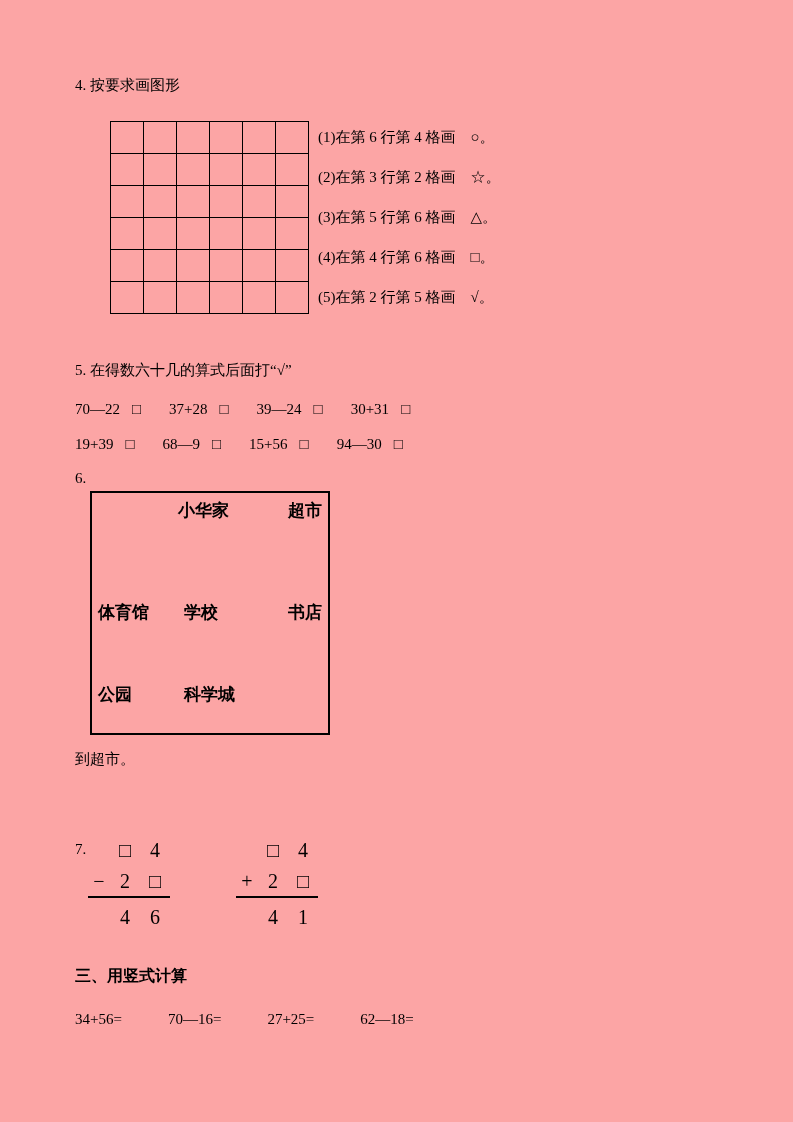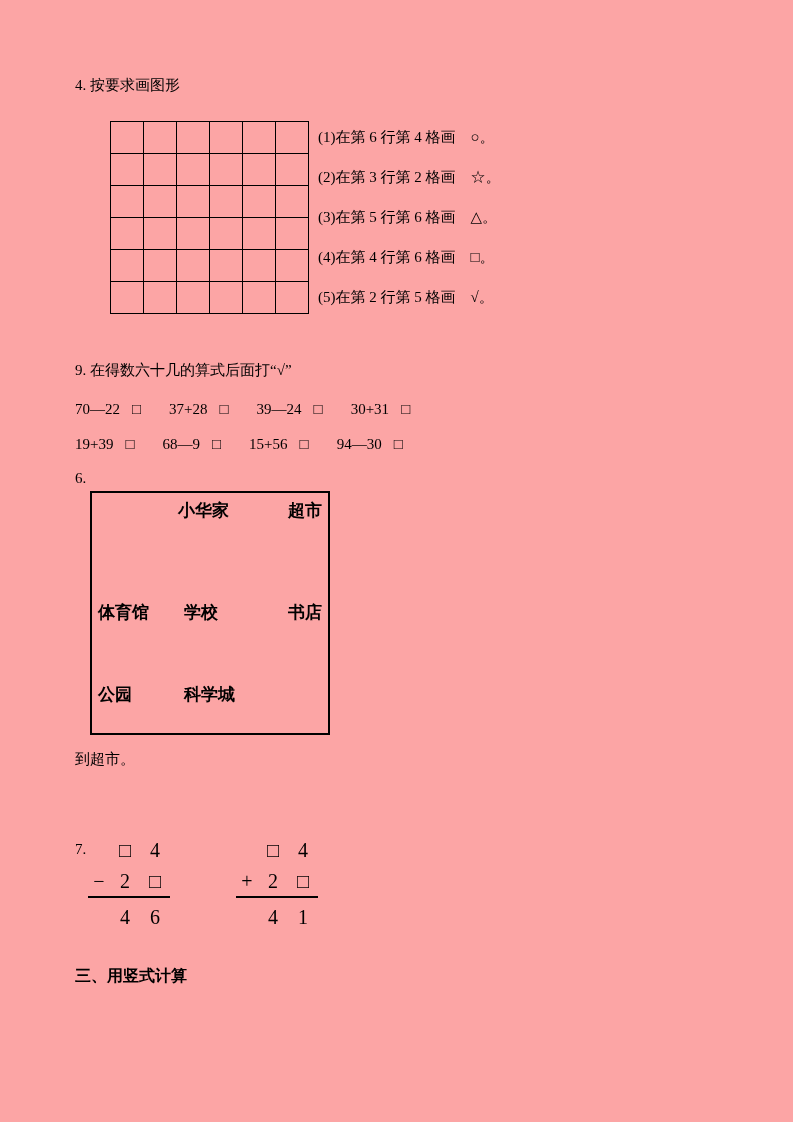--- a/index.html
+++ b/index.html
@@ -121,21 +121,21 @@
       <div class="gcell"></div>
     </div>
   <div class="abs s4-items">
     <div class="s4-item">(1)在第 6 行第 4 格画　○。</div>
     <div class="s4-item">(2)在第 3 行第 2 格画　☆。</div>
     <div class="s4-item">(3)在第 5 行第 6 格画　△。</div>
     <div class="s4-item">(4)在第 4 行第 6 格画　□。</div>
     <div class="s4-item">(5)在第 2 行第 5 格画　√。</div>
   </div>
 
-  <div class="abs s5-title">9. 在得数六十几的算式后面打“√”</div>
+  <div class="abs s5-title">5. 在得数六十几的算式后面打“√”</div>
   <div class="abs s5-row s5-row1">
     <span><span>70—22</span><span class="s5-box">□</span></span>
     <span><span>37+28</span><span class="s5-box">□</span></span>
     <span><span>39—24</span><span class="s5-box">□</span></span>
     <span><span>30+31</span><span class="s5-box">□</span></span>
   </div>
   <div class="abs s5-row s5-row2">
     <span><span>19+39</span><span class="s5-box">□</span></span>
     <span><span>68—9</span><span class="s5-box">□</span></span>
     <span><span>15+56</span><span class="s5-box">□</span></span>
@@ -186,14 +186,20 @@
       </div>
       <div class="vrow vres">
         <span class="vop"></span>
         <span class="vd">4</span>
         <span class="vd">1</span>
       </div>
     </div>
   </div>
 
   <div class="abs s3-title">三、用竖式计算</div>
+  <div class="abs s3-row">
+    <span>34+56=</span>
+    <span>70—16=</span>
+    <span>27+25=</span>
+    <span>62—18=</span>
+  </div>
 
 </div>
 
 </body></html>

